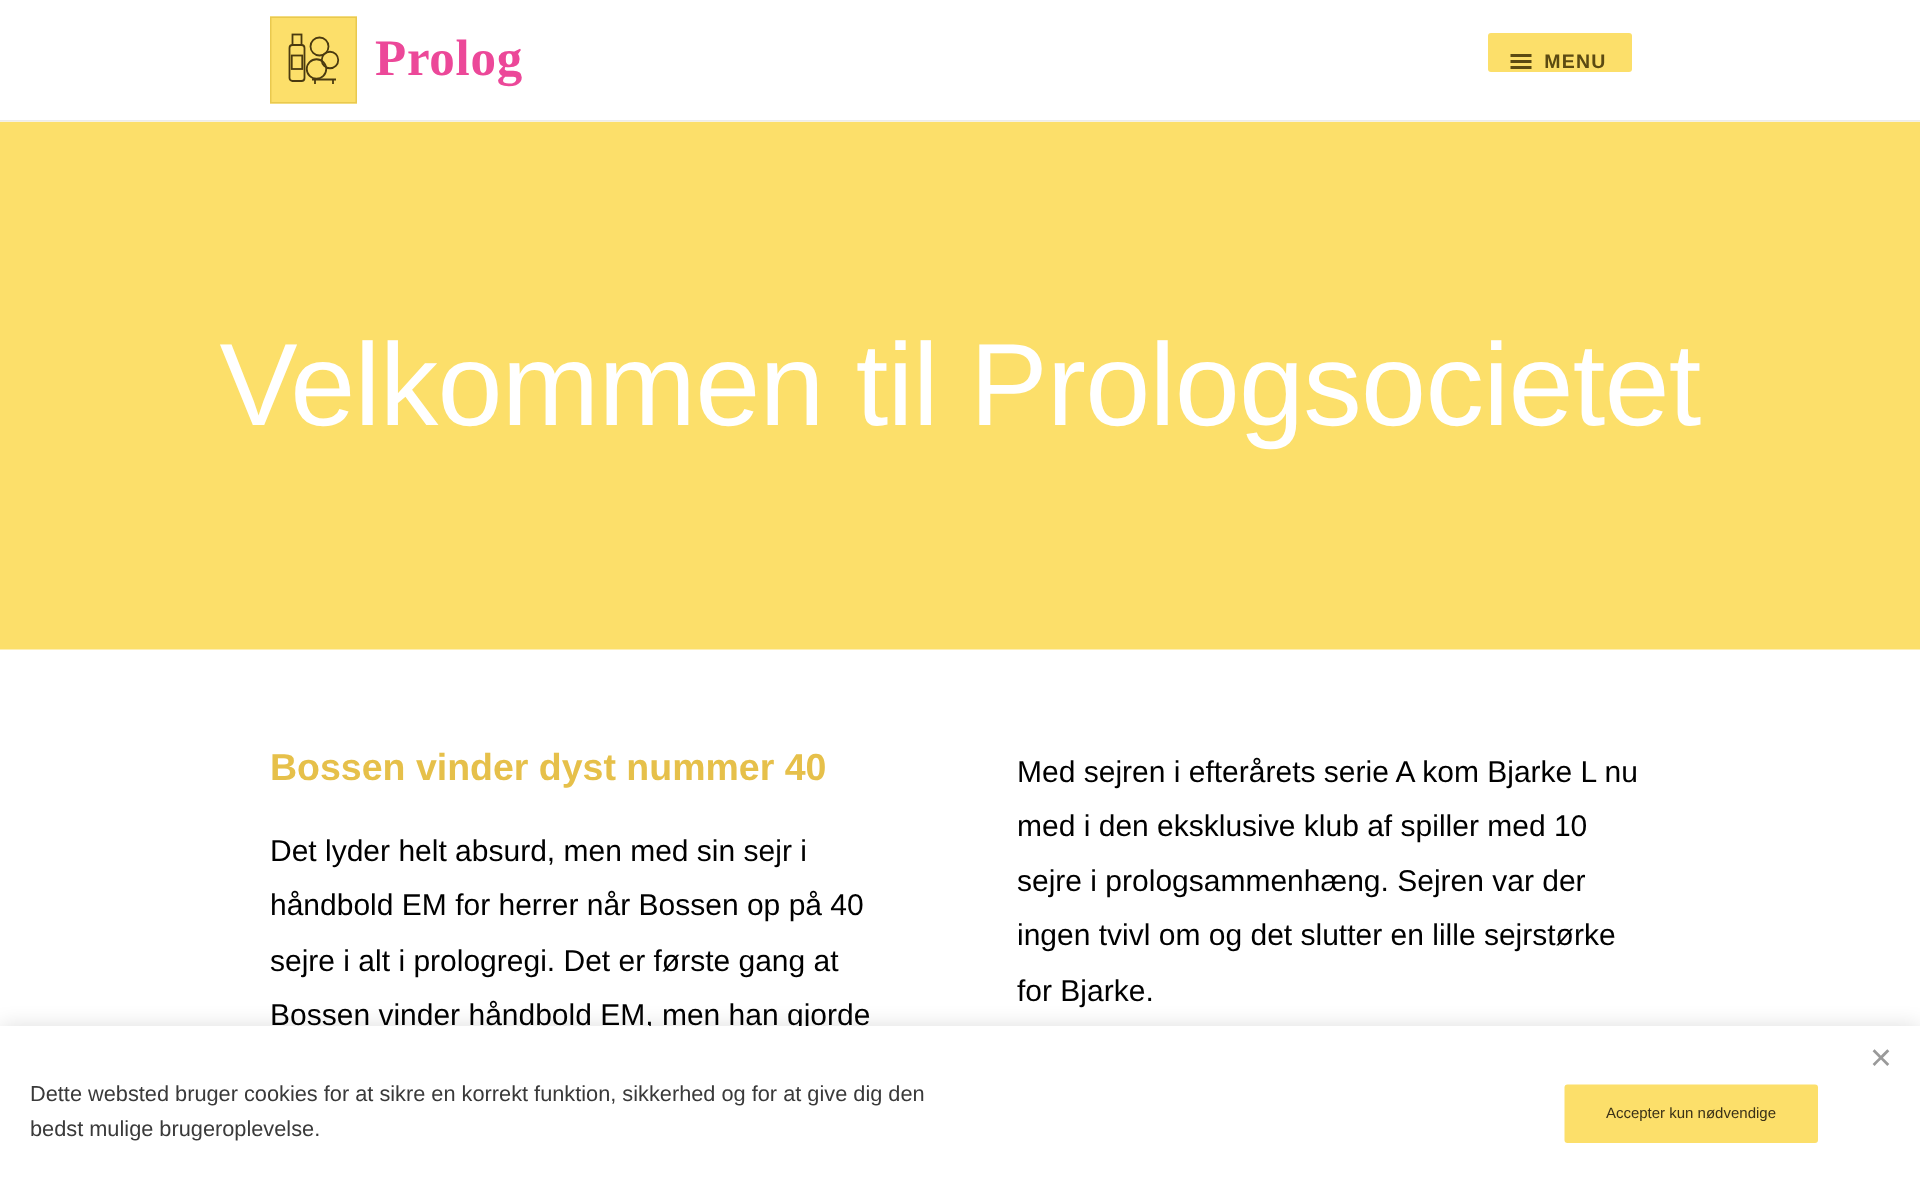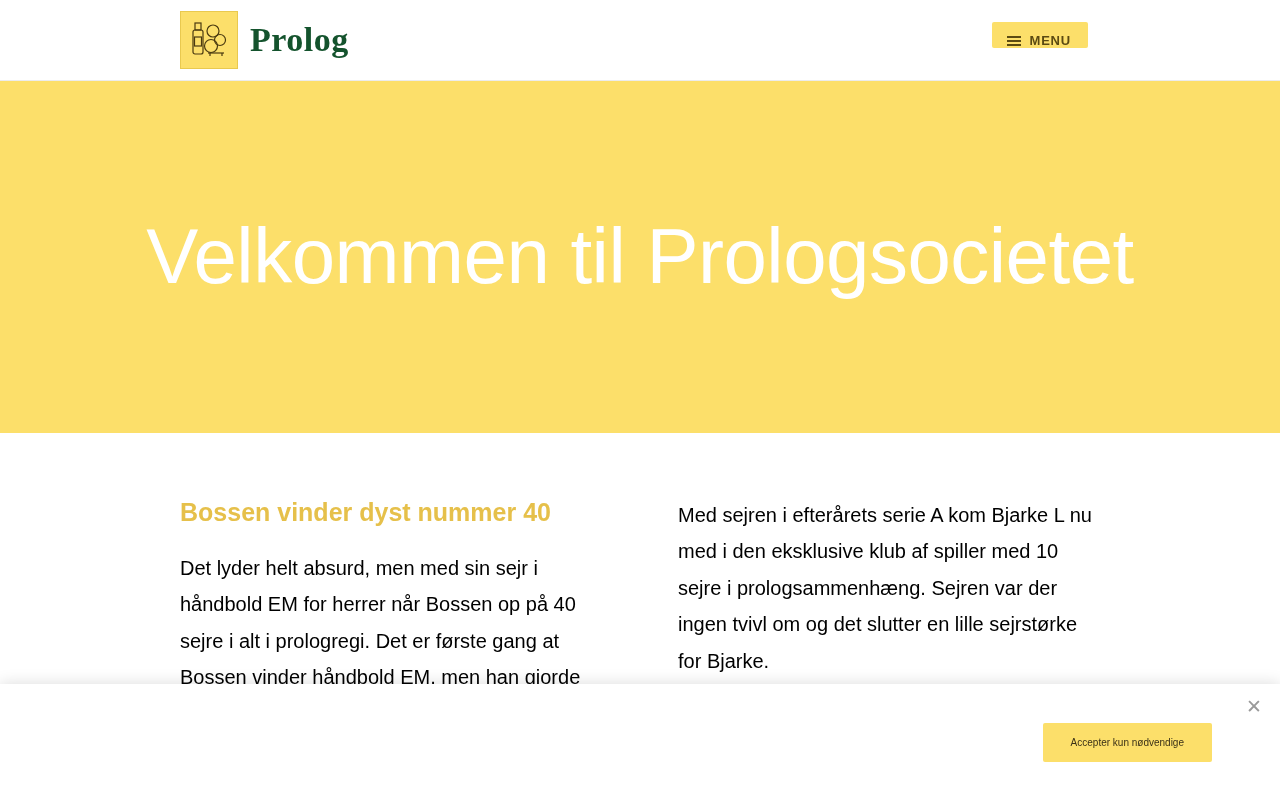--- a/index.html
+++ b/index.html
@@ -34,21 +34,21 @@
     border: 1px solid #e9c94f;
     display: flex;
     align-items: center;
     justify-content: center;
     flex: none;
   }
   .brand-name {
     font-family: "Liberation Serif", serif;
     font-size: 34px;
     font-weight: bold;
-    color: #14532d;
+    color: #ec4899;
     letter-spacing: 0.5px;
     line-height: 1;
     text-align: center;
   }
   .menu-button {
     position: absolute;
     right: 192px;
     top: 22px;
     background: #fcdf6a;
     border: none;
@@ -202,17 +202,18 @@
   <article class="article">
     <h2 class="article-title">Bossen vinder dyst nummer 40</h2>
     <p class="article-body">Det lyder helt absurd, men med sin sejr i håndbold EM for herrer når Bossen op på 40 sejre i alt i prologregi. Det er første gang at Bossen vinder håndbold EM, men han gjorde det</p>
   </article>
   <article class="article">
     <p class="article-body">Med sejren i efterårets serie A kom Bjarke L nu med i den eksklusive klub af spiller med 10 sejre i prologsammenhæng. Sejren var der ingen tvivl om og det slutter en lille sejrstørke for Bjarke.</p>
   </article>
 </main>
 
 <div class="cookie-banner">
+  <p class="cookie-text">Dette websted bruger cookies for at sikre en korrekt funktion, sikkerhed og for at give dig den bedst mulige brugeroplevelse.</p>
   <div class="cookie-actions">
     <button class="cookie-btn">Accepter kun nødvendige</button>
   </div>
   <button class="cookie-close">✕</button>
 </div>
 
 </body></html>

